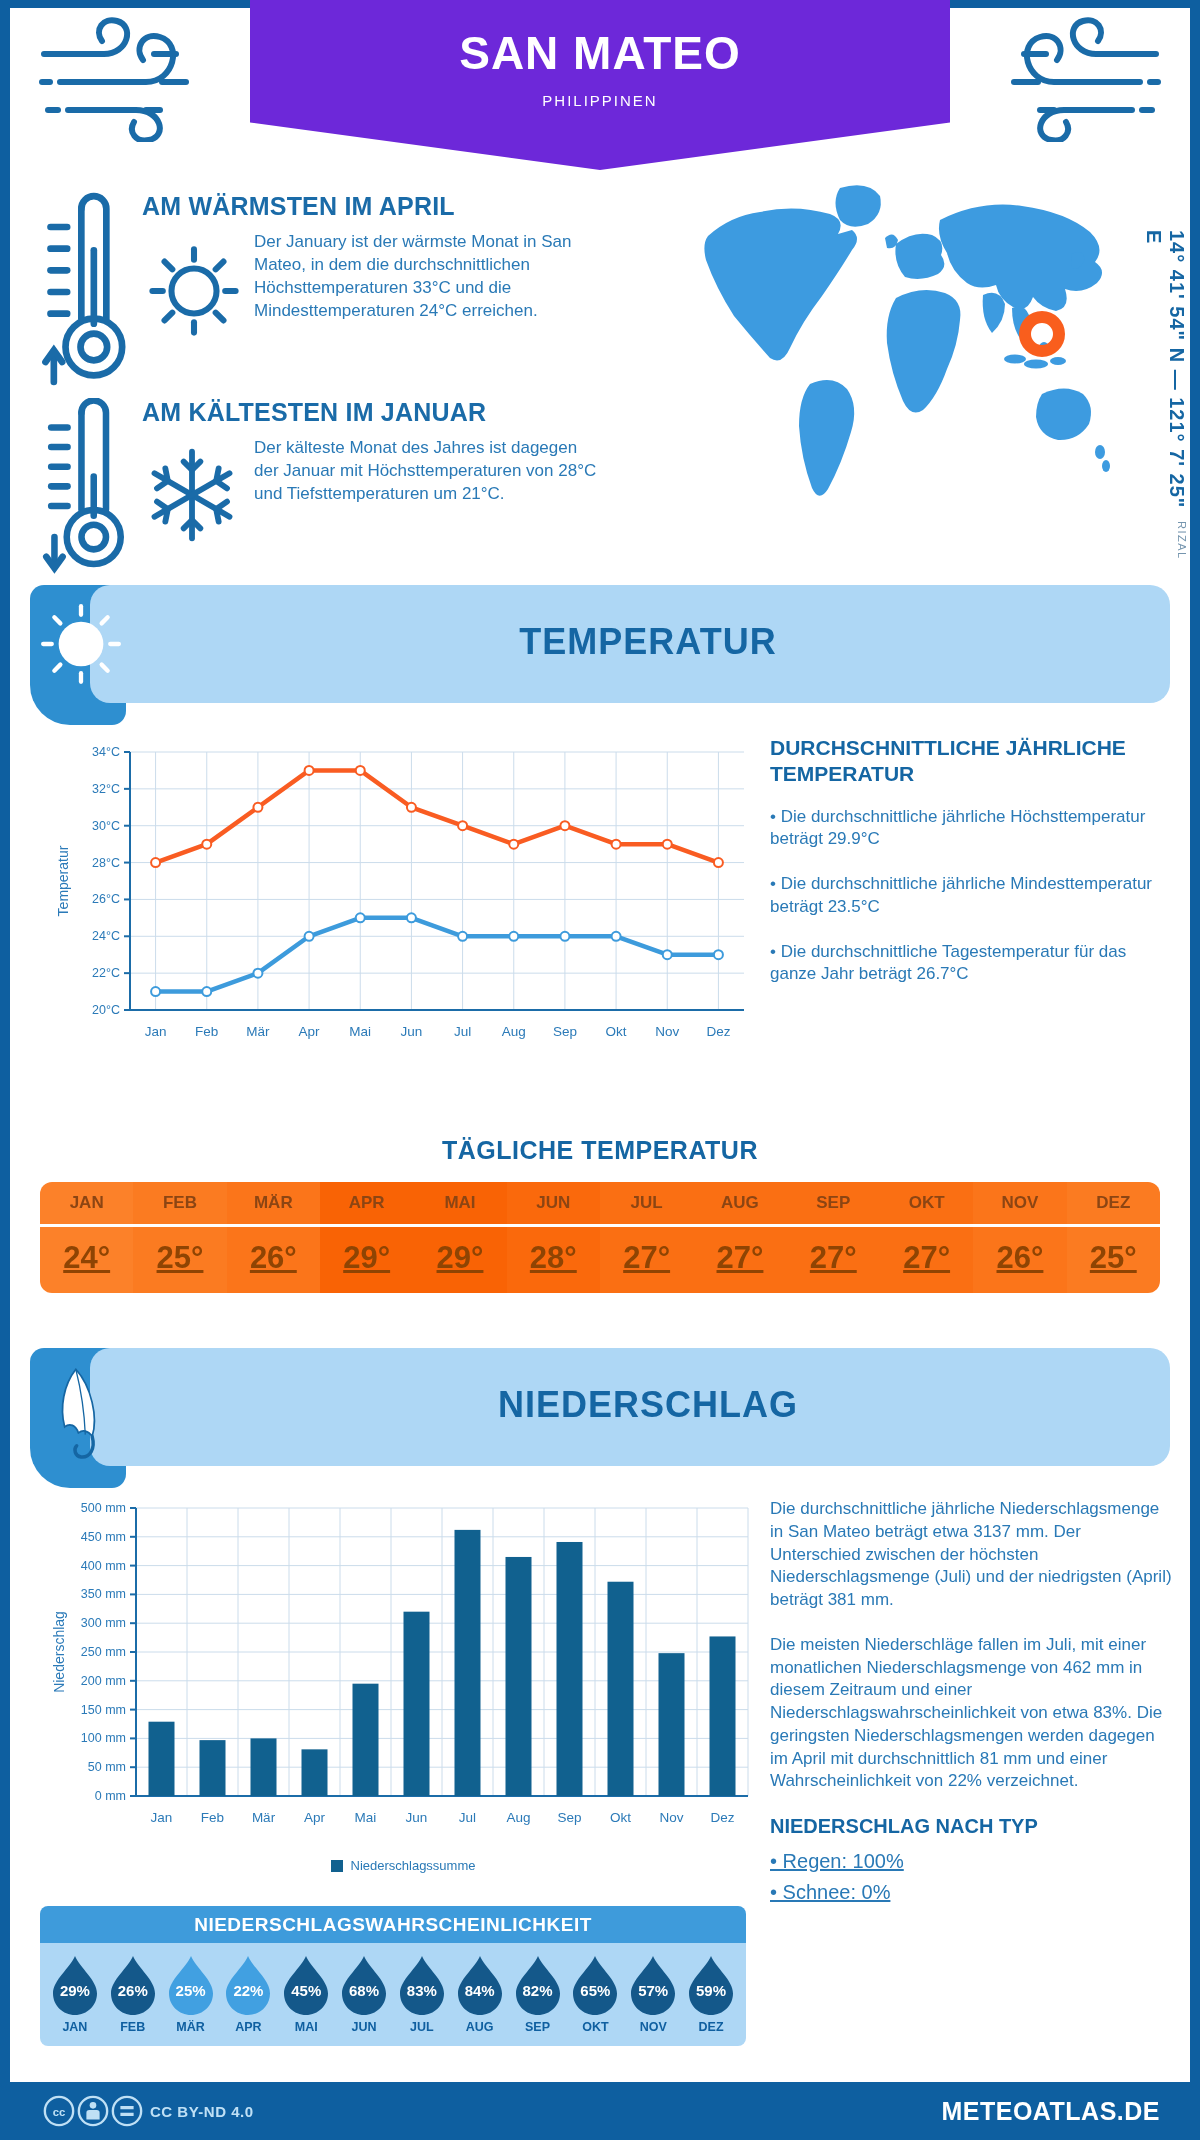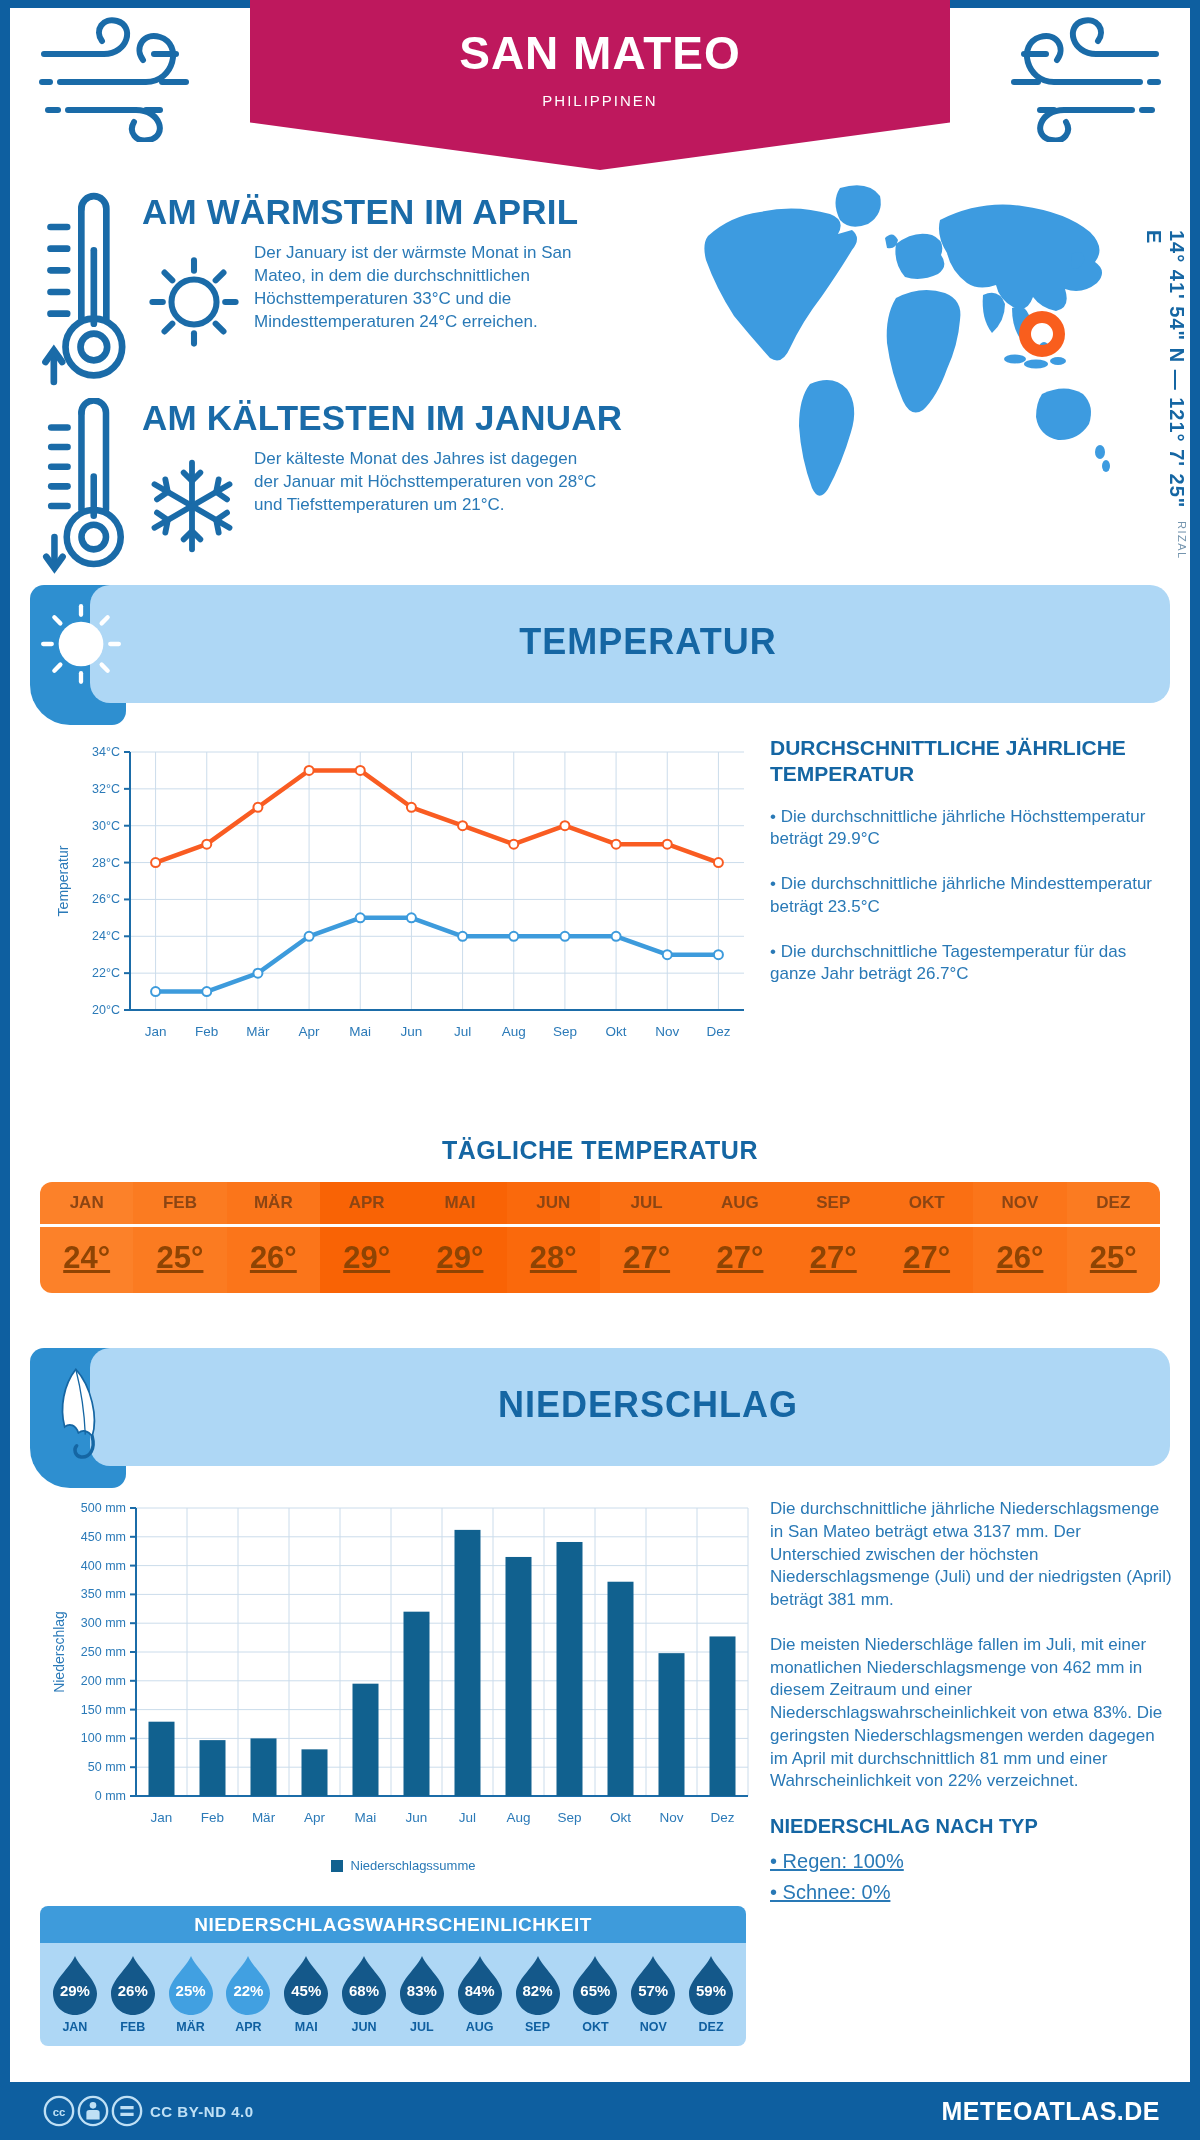--- a/index.html
+++ b/index.html
@@ -3,34 +3,34 @@
 <meta charset="utf-8">
 <style>
   html,body{margin:0;padding:0;background:#ffffff;font-family:"Liberation Sans",sans-serif;}
   .page{position:relative;width:1200px;height:2140px;margin:0 auto;background:#fff;overflow:hidden;}
   .edge{position:absolute;background:#0E5FA0;}
   .edge.top{left:0;top:0;width:1200px;height:8px;}
   .edge.left{left:0;top:0;width:10px;height:2140px;}
   .edge.right{right:0;top:0;width:10px;height:2140px;}
 
   
-  .banner-head{position:absolute;left:250px;top:0;width:700px;height:170px;background:#be185d;
+  .banner-head{position:absolute;left:250px;top:0;width:700px;height:170px;background:#6d28d9;
     clip-path:polygon(0 0,100% 0,100% 72%,50% 100%,0 72%);text-align:center;color:#fff;}
   .banner-head .title{margin-top:26px;font-size:46px;font-weight:bold;letter-spacing:1px;}
   .banner-head .subtitle{margin-top:12px;font-size:15px;letter-spacing:2px;}
   .windicon{position:absolute;top:14px;}
   .windicon.leftpos{left:34px;}
   .windicon.rightpos{right:34px;transform:scaleX(-1);}
 
   
   .intro{position:absolute;left:42px;width:640px;}
   .intro .row{display:flex;}
   .intro .thermo{flex:0 0 92px;}
   .intro .content{flex:1;padding-left:8px;}
-  .intro h2{margin:0 0 10px 0;font-size:35px;font-weight:bold;color:#1A6BA8;letter-spacing:0.2px;}
+  .intro h2{margin:0 0 10px 0;font-size:25px;font-weight:bold;color:#1A6BA8;letter-spacing:0.2px;}
   .intro .body-row{display:flex;align-items:flex-start;}
   .intro .mini-icon{flex:0 0 112px;padding-top:8px;}
   .intro p{margin:0;font-size:17px;line-height:1.35;color:#2979B6;width:352px;}
   .intro.warm{top:192px;}
   .intro.cold{top:398px;}
 
   
   .map-wrap{position:absolute;left:690px;top:158px;width:430px;height:400px;}
   .coords-wrap{position:absolute;right:12px;top:230px;height:330px;writing-mode:vertical-rl;display:flex;}
   .coords{font-size:20px;font-weight:bold;color:#1566A3;letter-spacing:1px;}

